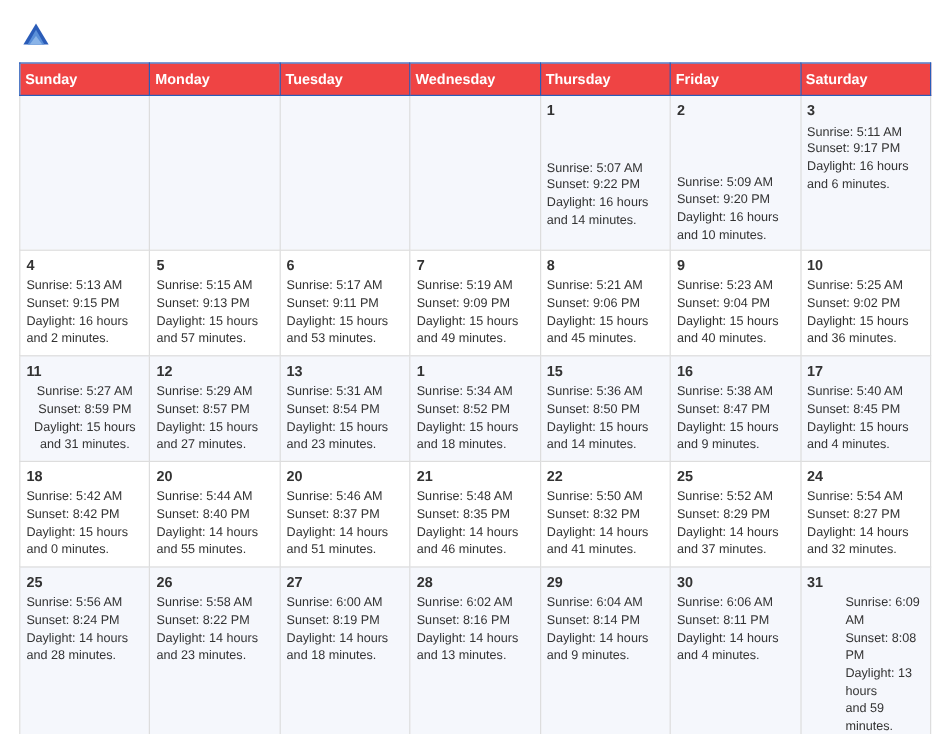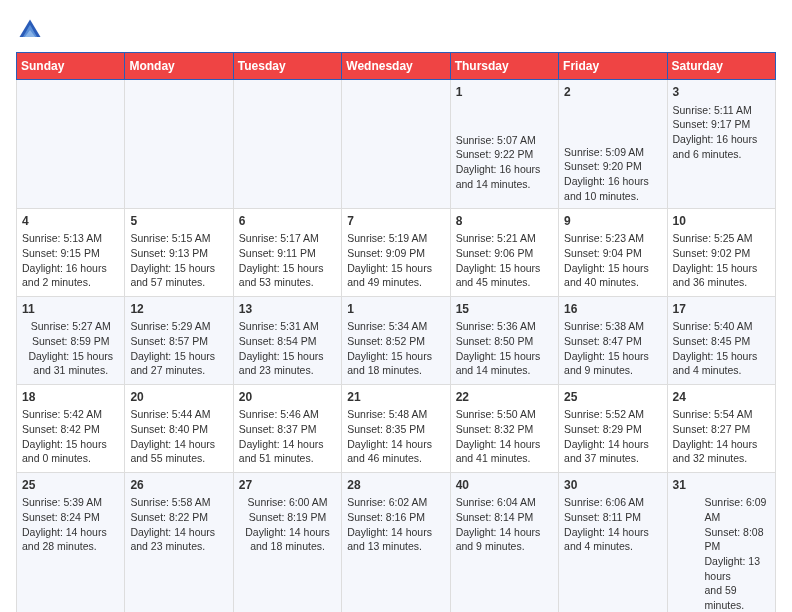--- a/index.html
+++ b/index.html
@@ -307,48 +307,48 @@
           <span class="day-number">24</span>
           <div class="cell-content" style="white-space: pre-line;">Sunrise: 5:54 AM
 Sunset: 8:27 PM
 Daylight: 14 hours
 and 32 minutes.</div>
         </td>
       </tr>
       <tr>
         <td>
           <span class="day-number">25</span>
-          <div class="cell-content" style="white-space: pre-line;">Sunrise: 5:39 AM
+          <div class="cell-content" style="white-space: pre-line;">Sunrise: 5:56 AM
 Sunset: 8:24 PM
 Daylight: 14 hours
 and 28 minutes.</div>
         </td>
         <td>
           <span class="day-number">26</span>
           <div class="cell-content" style="white-space: pre-line;">Sunrise: 5:58 AM
 Sunset: 8:22 PM
 Daylight: 14 hours
 and 23 minutes.</div>
         </td>
         <td>
           <span class="day-number">27</span>
-          <div class="cell-content" style="white-space: pre-line; text-align: center;">Sunrise: 6:00 AM
+          <div class="cell-content" style="white-space: pre-line;">Sunrise: 6:00 AM
 Sunset: 8:19 PM
 Daylight: 14 hours
 and 18 minutes.</div>
         </td>
         <td>
           <span class="day-number">28</span>
           <div class="cell-content" style="white-space: pre-line;">Sunrise: 6:02 AM
 Sunset: 8:16 PM
 Daylight: 14 hours
 and 13 minutes.</div>
         </td>
         <td>
-          <span class="day-number">40</span>
+          <span class="day-number">29</span>
           <div class="cell-content" style="white-space: pre-line;">Sunrise: 6:04 AM
 Sunset: 8:14 PM
 Daylight: 14 hours
 and 9 minutes.</div>
         </td>
         <td>
           <span class="day-number">30</span>
           <div class="cell-content" style="white-space: pre-line;">Sunrise: 6:06 AM
 Sunset: 8:11 PM
 Daylight: 14 hours

